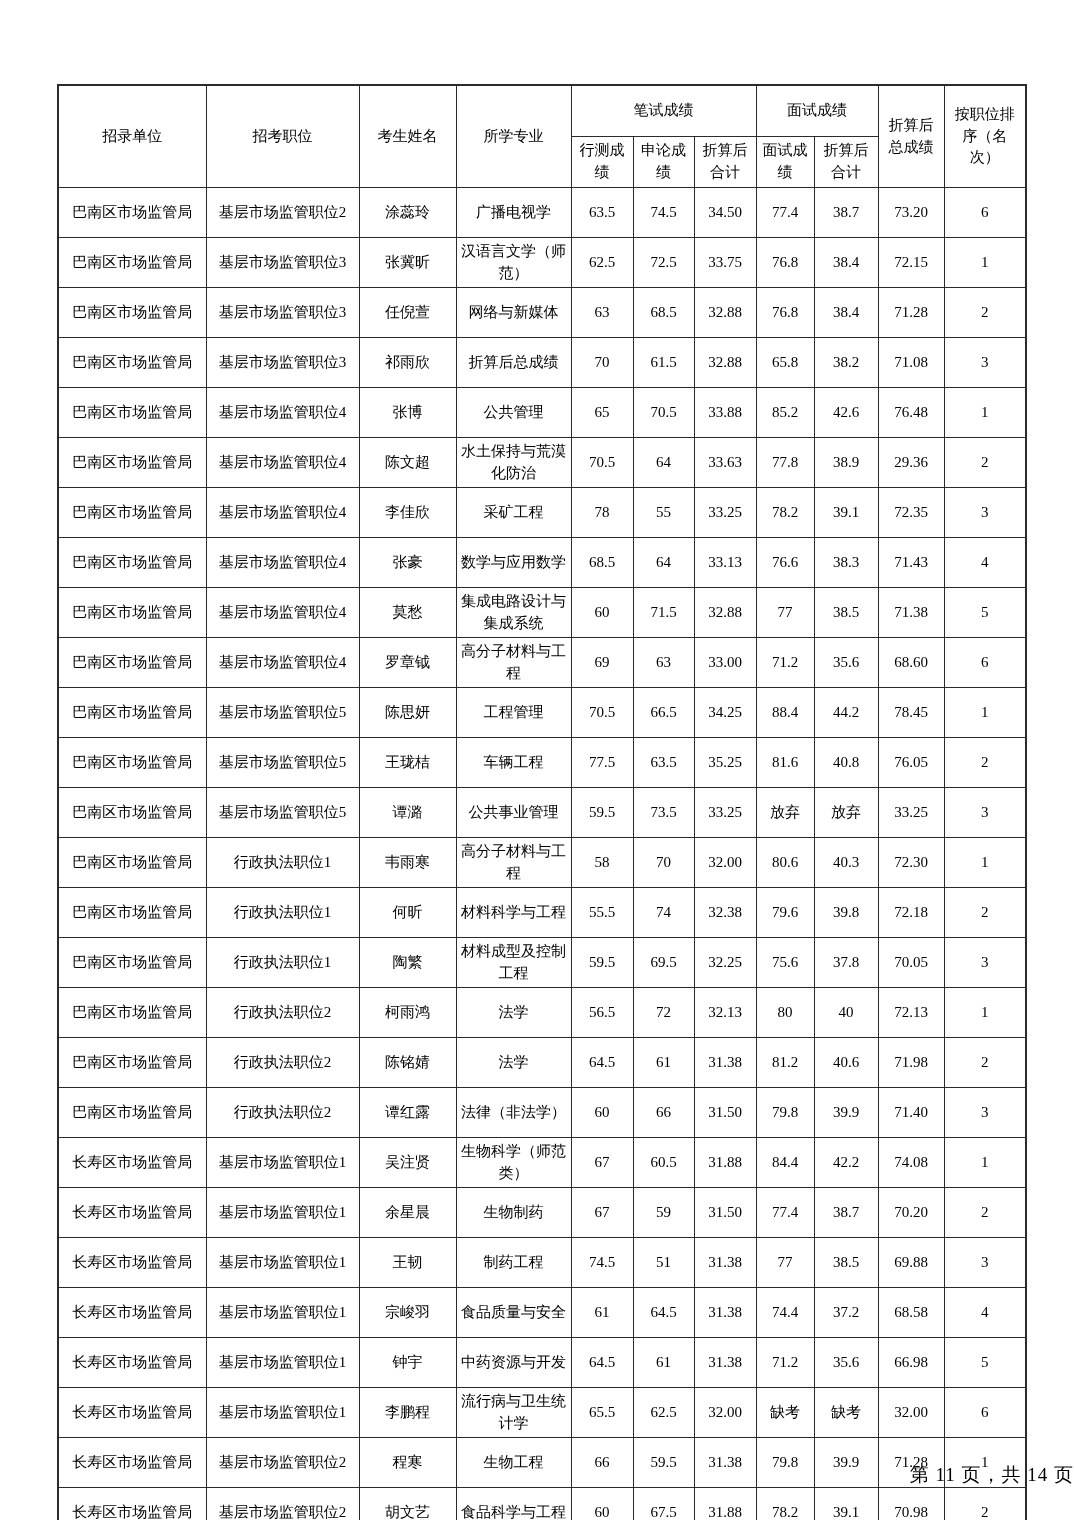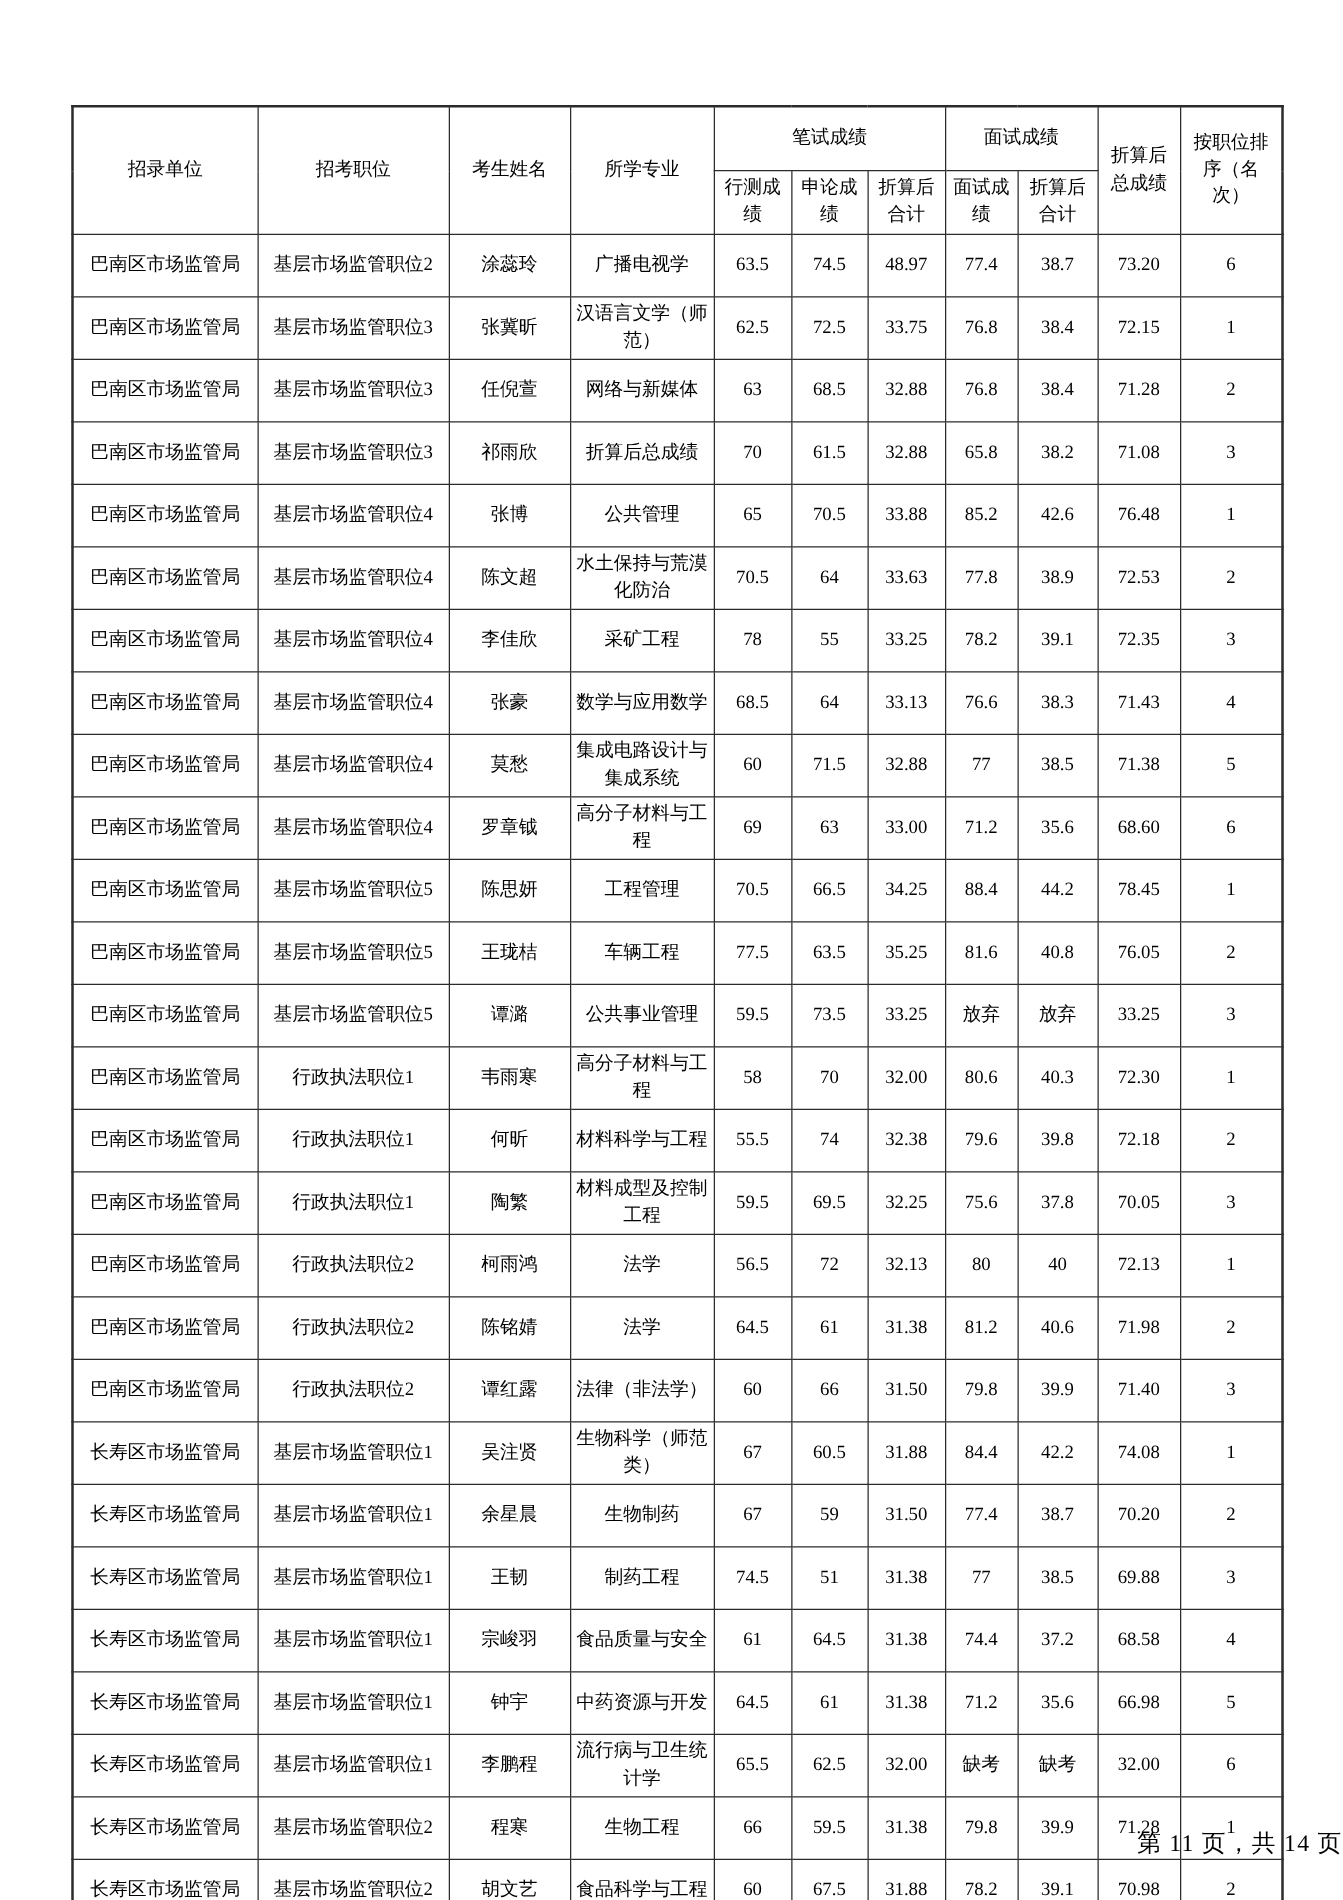--- a/index.html
+++ b/index.html
@@ -91,21 +91,21 @@
       </tr>
     </thead>
     <tbody>
         <tr>
           <td>巴南区市场监管局</td>
           <td>基层市场监管职位2</td>
           <td>涂蕊玲</td>
           <td>广播电视学</td>
           <td>63.5</td>
           <td>74.5</td>
-          <td>48.97</td>
+          <td>34.50</td>
           <td>77.4</td>
           <td>38.7</td>
           <td>73.20</td>
           <td>6</td>
         </tr>
         <tr>
           <td>巴南区市场监管局</td>
           <td>基层市场监管职位3</td>
           <td>张冀昕</td>
           <td>汉语言文学（师范）</td>
@@ -159,21 +159,21 @@
         <tr>
           <td>巴南区市场监管局</td>
           <td>基层市场监管职位4</td>
           <td>陈文超</td>
           <td>水土保持与荒漠化防治</td>
           <td>70.5</td>
           <td>64</td>
           <td>33.63</td>
           <td>77.8</td>
           <td>38.9</td>
-          <td>72.53</td>
+          <td>29.36</td>
           <td>2</td>
         </tr>
         <tr>
           <td>巴南区市场监管局</td>
           <td>基层市场监管职位4</td>
           <td>李佳欣</td>
           <td>采矿工程</td>
           <td>78</td>
           <td>55</td>
           <td>33.25</td>

